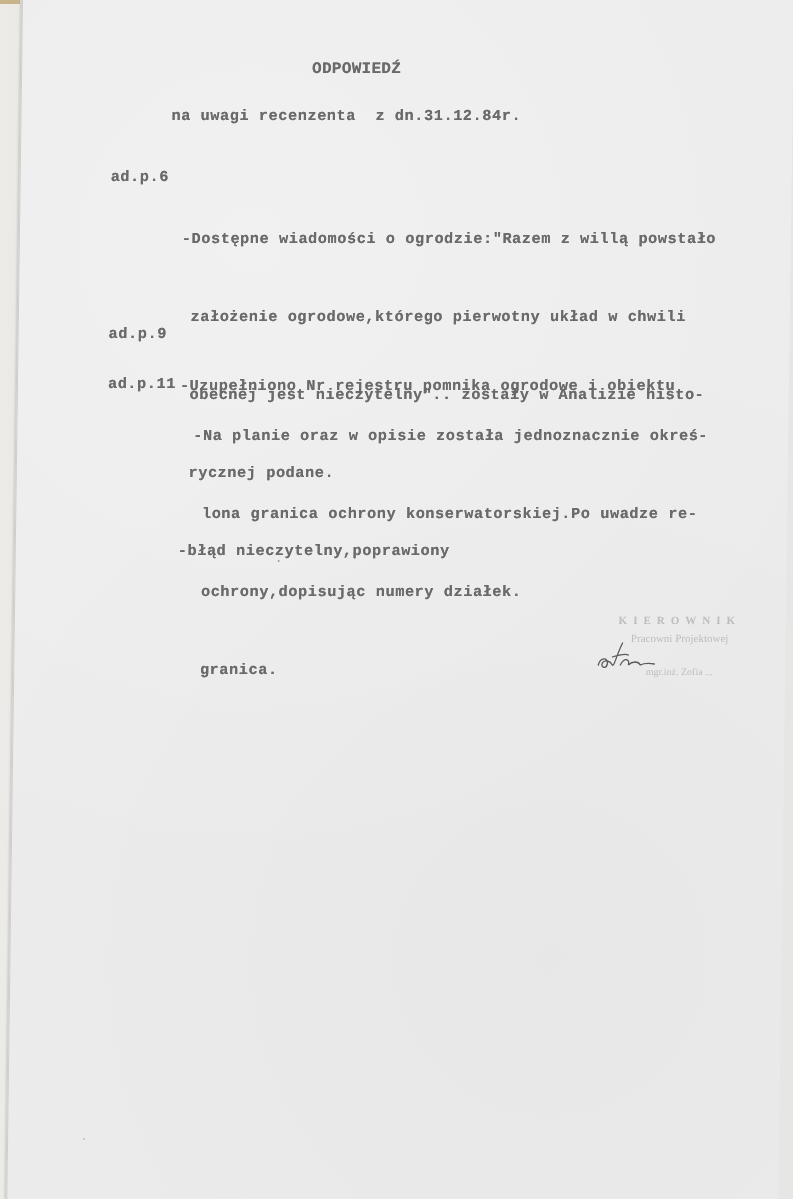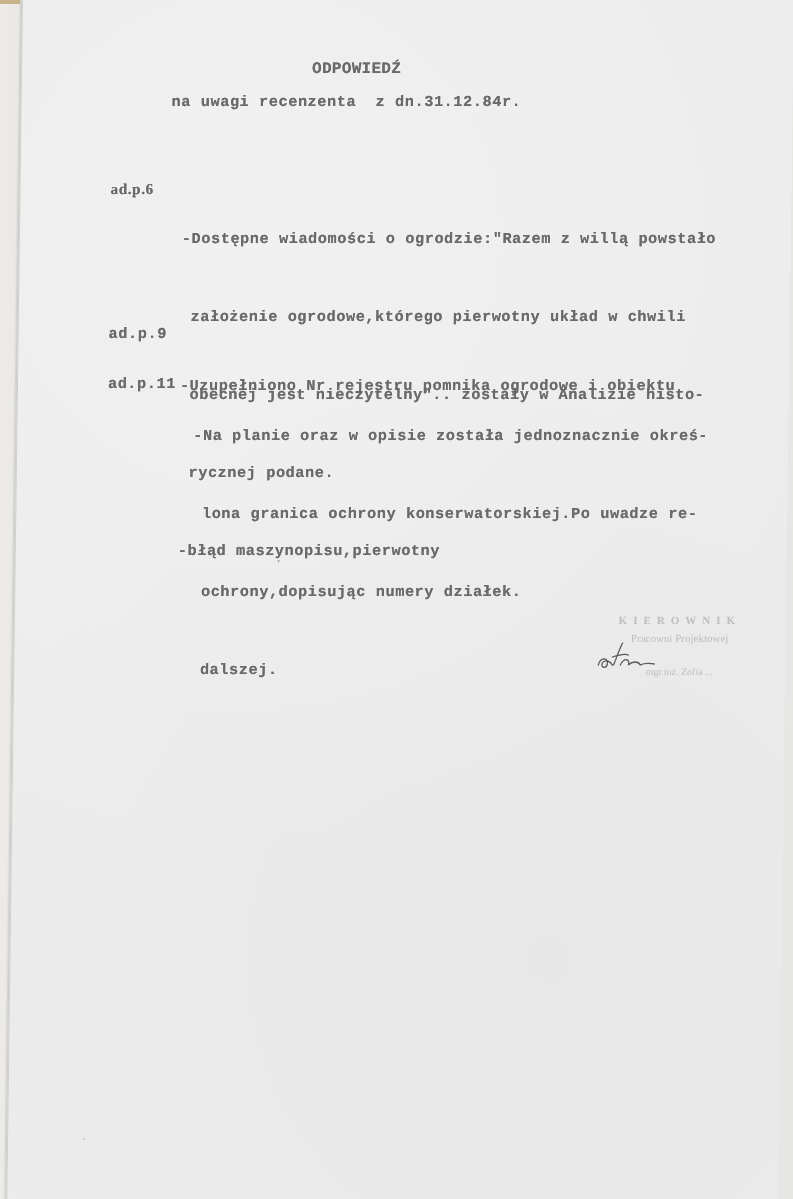--- a/index.html
+++ b/index.html
@@ -48,26 +48,26 @@
       white-space: pre;
       line-height: 26px;
       text-shadow: 0 0 0.6px rgba(90,90,90,0.7);
     }
     .title {
       left: 290px; top: 56px;
       font-size: 16px;
       letter-spacing: 0.3px;
     }
     .subtitle {
-      left: 150px; top: 89px;
+      left: 150px; top: 103px;
     }
     .label {
       position: absolute;
     }
-    .item-6-label { left: 90px; top: 176px; font-family: Liberation Serif, serif; }
+    .item-6-label { left: 90px; top: 164px; }
     .item-6-body  { left: 162px; top: 174px; }
     .item-9-label { left: 90px; top: 321px; }
     .item-9-body  { left: 162px; top: 321px; }
     .item-11-label { left: 90px; top: 371px; font-family: Liberation Mono, monospace; }
     .item-11-body  { left: 176px; top: 371px; }
     .item-line { display: block; }
     .stamp {
       position: absolute;
       left: 540px; top: 610px;
       color: #bdbdbd;
@@ -102,34 +102,34 @@
 
   <div class="typed title">ODPOWIEDŹ</div>
   <div class="typed subtitle">na uwagi recenzenta  z dn.31.12.84r.</div>
 
   <div class="typed label item-6-label">ad.p.6</div>
   <div class="typed item-6-body">
     <span class="item-line">-Dostępne wiadomości o ogrodzie:"Razem z willą powstało</span>
     <span class="item-line"> założenie ogrodowe,którego pierwotny układ w chwili</span>
     <span class="item-line"> obecnej jest nieczytelny".. zostały w Analizie histo-</span>
     <span class="item-line"> rycznej podane.</span>
-    <span class="item-line">-błąd maszynopisu,pierwotny</span>
+    <span class="item-line">-błąd nieczytelny,poprawiony</span>
   </div>
 
   <div class="typed label item-9-label">ad.p.9</div>
   <div class="typed item-9-body">
     <span class="item-line">-Uzupełniono Nr rejestru pomnika ogrodowe i obiektu</span>
   </div>
 
   <div class="typed label item-11-label">ad.p.11</div>
   <div class="typed item-11-body">
     <span class="item-line">-Na planie oraz w opisie została jednoznacznie okreś-</span>
     <span class="item-line"> lona granica ochrony konserwatorskiej.Po uwadze re-</span>
     <span class="item-line"> ochrony,dopisując numery działek.</span>
-    <span class="item-line"> dalszej.</span>
+    <span class="item-line"> granica.</span>
   </div>
 
   <div class="stamp">
     <div class="heading">KIEROWNIK</div>
     <div class="sub">Pracowni Projektowej</div>
     <div class="name">mgr.inż. Zofia ...</div>
   </div>
 
   <svg class="signature" viewBox="0 0 70 40">
     <path d="M4 30 C6 22, 14 22, 13 29 C12 34, 6 33, 8 28 C10 24, 16 26, 18 30 C20 32, 22 20, 28 8 M18 22 C24 20, 30 18, 34 20 M26 30 C30 22, 36 24, 34 30 C38 26, 44 26, 46 30 C50 28, 54 28, 60 29" fill="none" stroke="#5a5a5a" stroke-width="1.3" stroke-linecap="round"></path>

